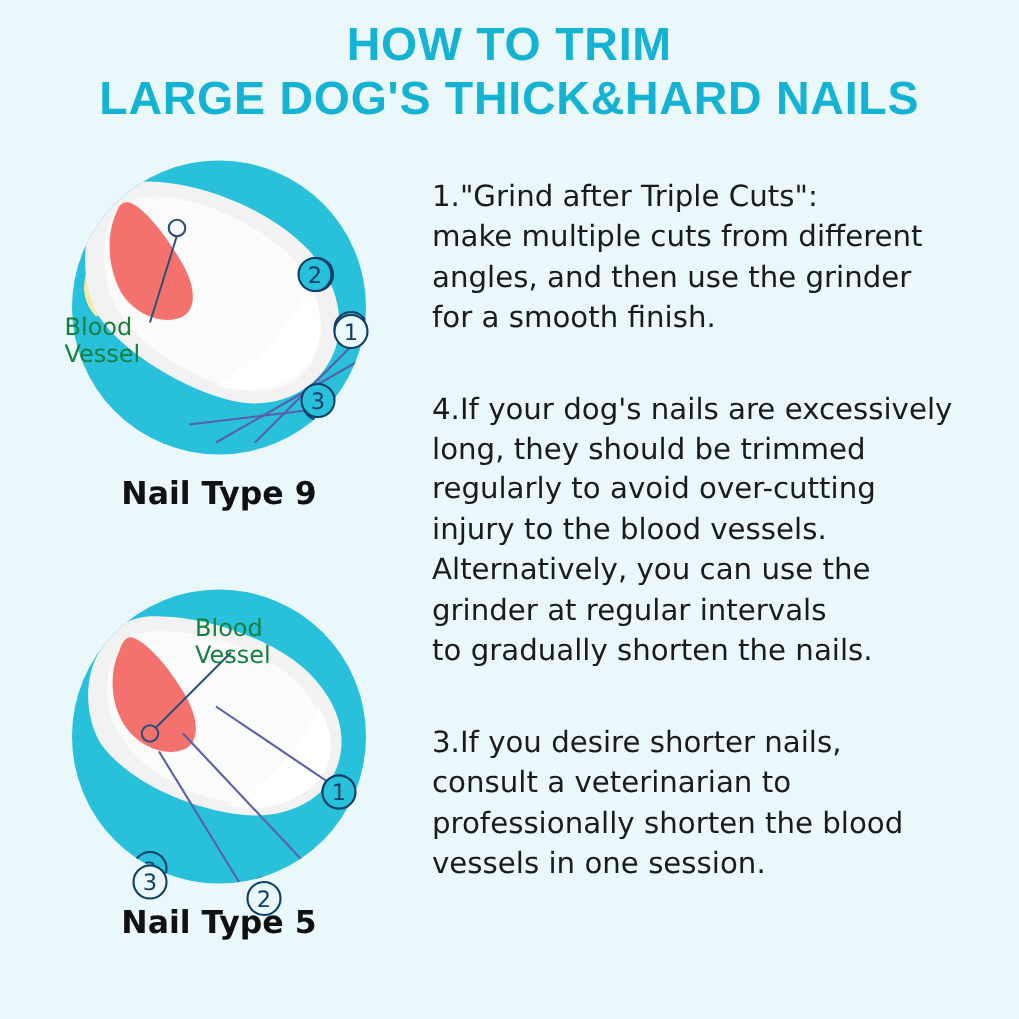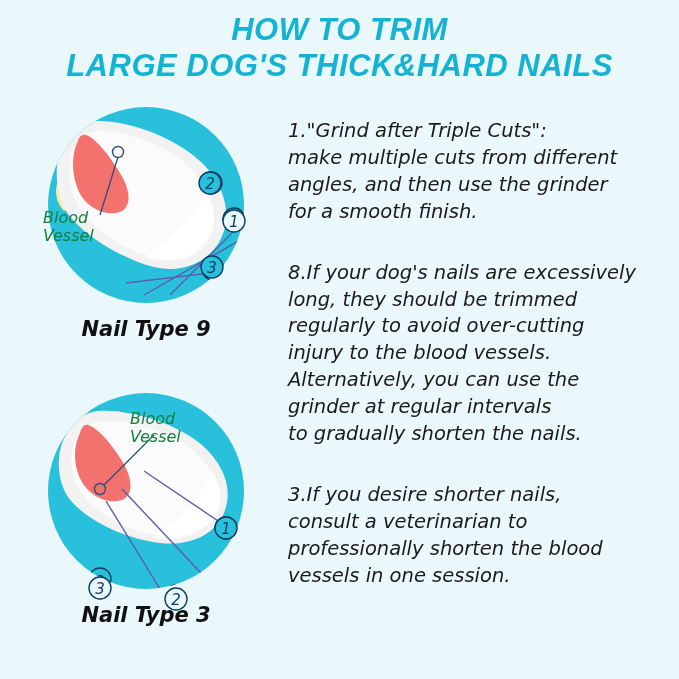--- a/index.html
+++ b/index.html
@@ -12,21 +12,20 @@
     background: #eaf7fb;
     font-family: "Liberation Sans", sans-serif;
     overflow: hidden;
     position: relative;
   }
   .page {
     position: absolute;
     left: 0; top: 0;
     width: 621px;
     height: 679px;
-    font-style: italic;
   }
 
   
   .title-block {
     position: absolute;
     left: 0;
     top: 12px;
     width: 679px;
     text-align: center;
   }
@@ -167,21 +166,21 @@
         <circle cx="178" cy="135" r="11" fill="none" stroke="#0d3f66" stroke-width="1.4"></circle>
         <text x="178" y="140.5" text-anchor="middle" font-size="14" fill="#0d3f66" font-family="DejaVu Sans, sans-serif">1</text>
 
         <circle cx="128" cy="203" r="11" fill="none" stroke="#0d3f66" stroke-width="1.4"></circle>
         <text x="128" y="208.5" text-anchor="middle" font-size="14" fill="#0d3f66" font-family="DejaVu Sans, sans-serif">2</text>
 
         <circle cx="52" cy="186" r="11" fill="none" stroke="#0d3f66" stroke-width="1.4"></circle>
         <text x="52" y="191.5" text-anchor="middle" font-size="14" fill="#0d3f66" font-family="DejaVu Sans, sans-serif">3</text>
       </svg>
     </div>
-    <div class="caption">Nail Type 3</div>
+    <div class="caption">Nail Type 5</div>
   </div>
   <div class="vessel-label" id="vessel-label-2">Blood
 Vessel</div>
 
   <svg class="overlay" width="679" height="679" style="position:absolute;left:0;top:0;pointer-events:none;">
 
     <g>
       <circle cx="210" cy="183" r="11" fill="#29c0dc" stroke="#0d3f66" stroke-width="1.4"></circle>
       <text x="210" y="188.5" text-anchor="middle" font-size="15" fill="#0d3f66" font-family="DejaVu Sans, sans-serif">2</text>
 
@@ -201,21 +200,21 @@
       <circle cx="100" cy="588" r="11" fill="#eaf7fb" stroke="#0d3f66" stroke-width="1.4"></circle>
       <text x="100" y="593.5" text-anchor="middle" font-size="15" fill="#0d3f66" font-family="DejaVu Sans, sans-serif">3</text>
     </g>
   </svg>
 
   <div class="steps">
     <div class="step">1."Grind after Triple Cuts":
 make multiple cuts from different
 angles, and then use the grinder
 for a smooth finish.</div>
-    <div class="step">8.If your dog's nails are excessively
+    <div class="step">4.If your dog's nails are excessively
 long, they should be trimmed
 regularly to avoid over-cutting
 injury to the blood vessels.
 Alternatively, you can use the
 grinder at regular intervals
 to gradually shorten the nails.</div>
     <div class="step">3.If you desire shorter nails,
 consult a veterinarian to
 professionally shorten the blood
 vessels in one session.</div>

